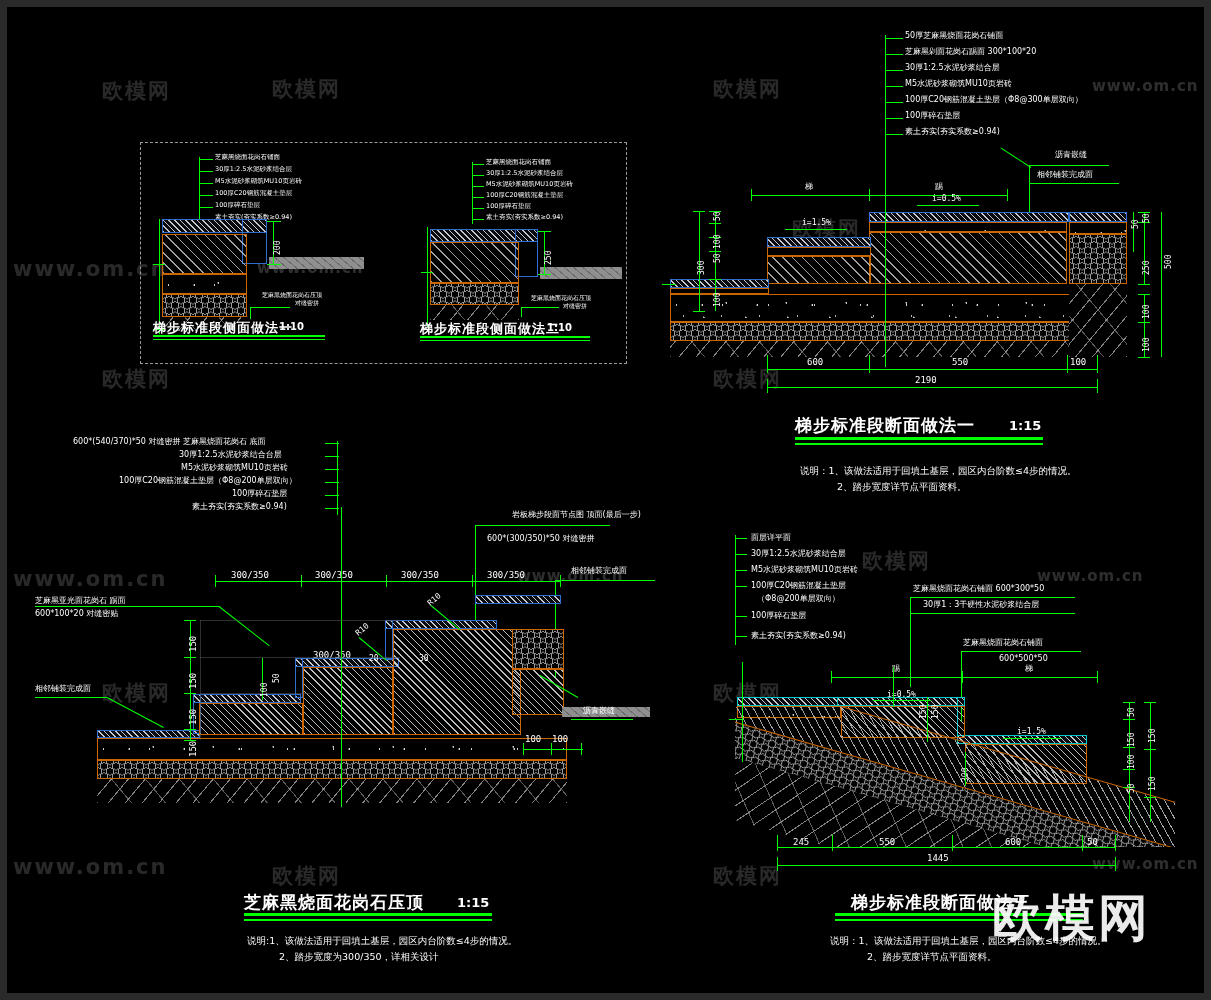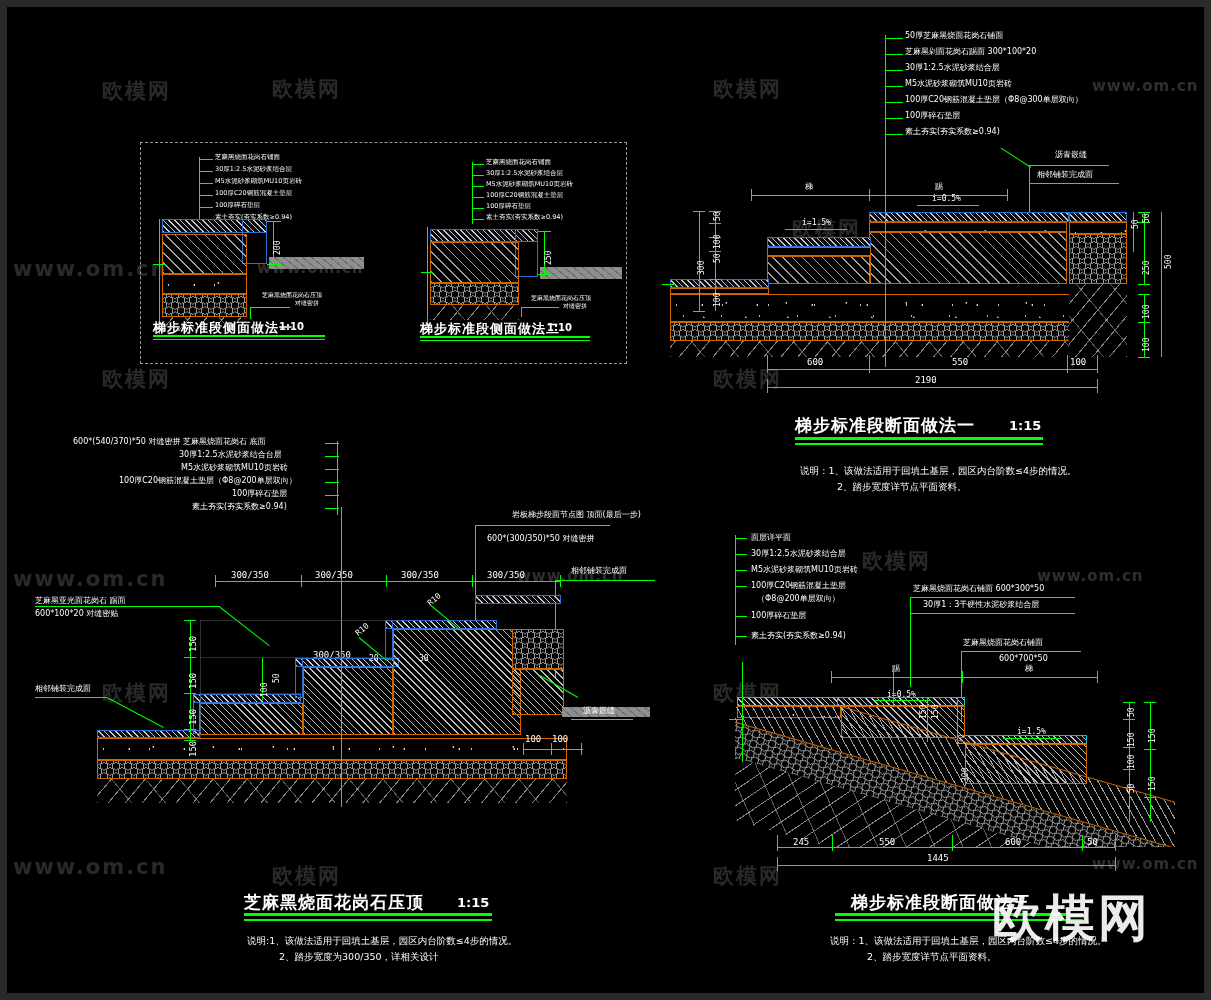--- a/index.html
+++ b/index.html
@@ -448,21 +448,21 @@
     <div class="abs t-white" style="left:744px; top:605px; font-size:8px;">100厚碎石垫层</div>
     <div class="abs t-white" style="left:744px; top:625px; font-size:8px;">素土夯实(夯实系数≥0.94)</div>
 
     <div class="abs t-white" style="left:906px; top:578px; font-size:8px;">芝麻黑烧面花岗石铺面 600*300*50</div>
     <div class="abs ln-g" style="left:903px; top:590px; width:165px; height:1px;"></div>
     <div class="abs t-white" style="left:916px; top:594px; font-size:8px;">30厚1：3干硬性水泥砂浆结合层</div>
     <div class="abs ln-g" style="left:903px; top:606px; width:165px; height:1px;"></div>
     <div class="abs ln-g" style="left:903px; top:590px; width:1px; height:90px;"></div>
 
     <div class="abs t-white" style="left:956px; top:632px; font-size:8px;">芝麻黑烧面花岗石铺面</div>
-    <div class="abs t-white" style="left:992px; top:648px; font-size:8px;">600*700*50</div>
+    <div class="abs t-white" style="left:992px; top:648px; font-size:8px;">600*500*50</div>
     <div class="abs ln-g" style="left:954px; top:644px; width:120px; height:1px;"></div>
     <div class="abs ln-g" style="left:954px; top:644px; width:1px; height:70px;"></div>
 
     <div class="abs ln-g" style="left:824px; top:664px; width:1px; height:12px;"></div>
     <div class="abs ln-g" style="left:955px; top:664px; width:1px; height:12px;"></div>
     <div class="abs ln-g" style="left:1090px; top:664px; width:1px; height:12px;"></div>
     <div class="abs ln-g" style="left:824px; top:670px; width:266px; height:1px;"></div>
     <div class="abs t-dimw" style="left:885px; top:656px; font-size:8px;">踢</div>
     <div class="abs t-dimw" style="left:1018px; top:656px; font-size:8px;">梯</div>
 

